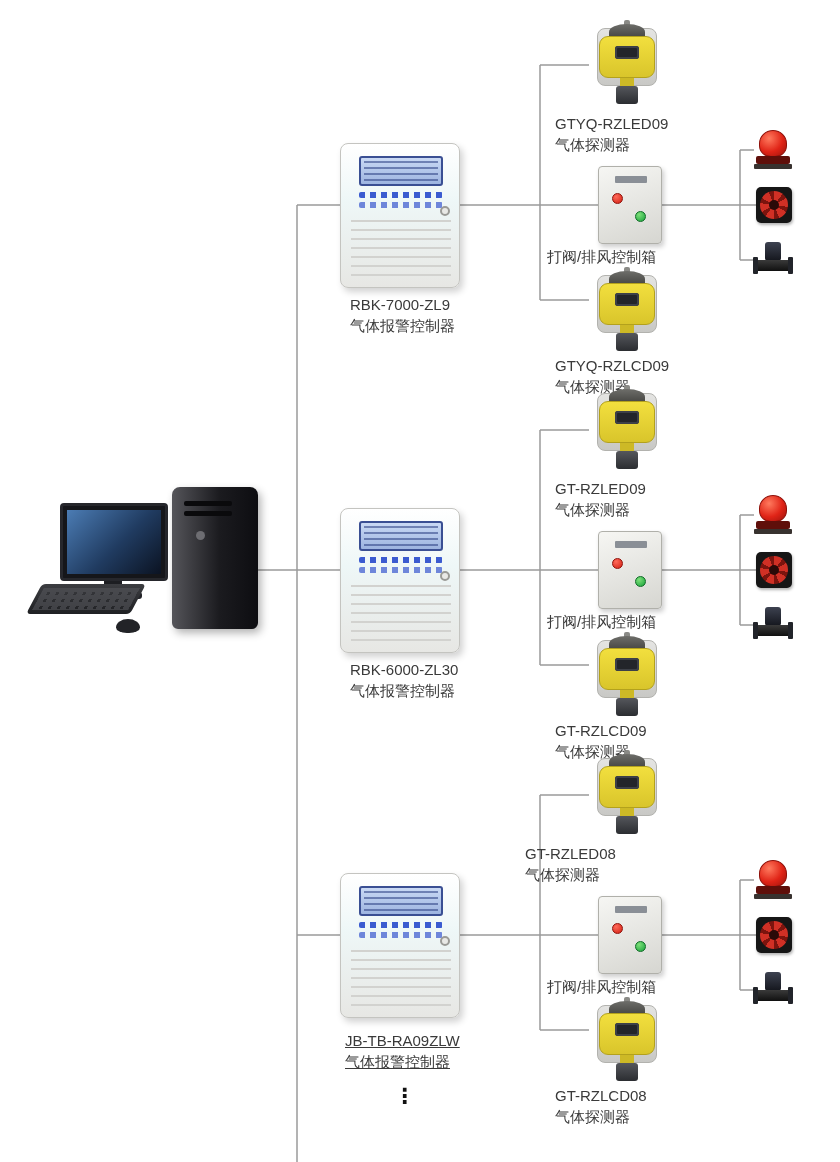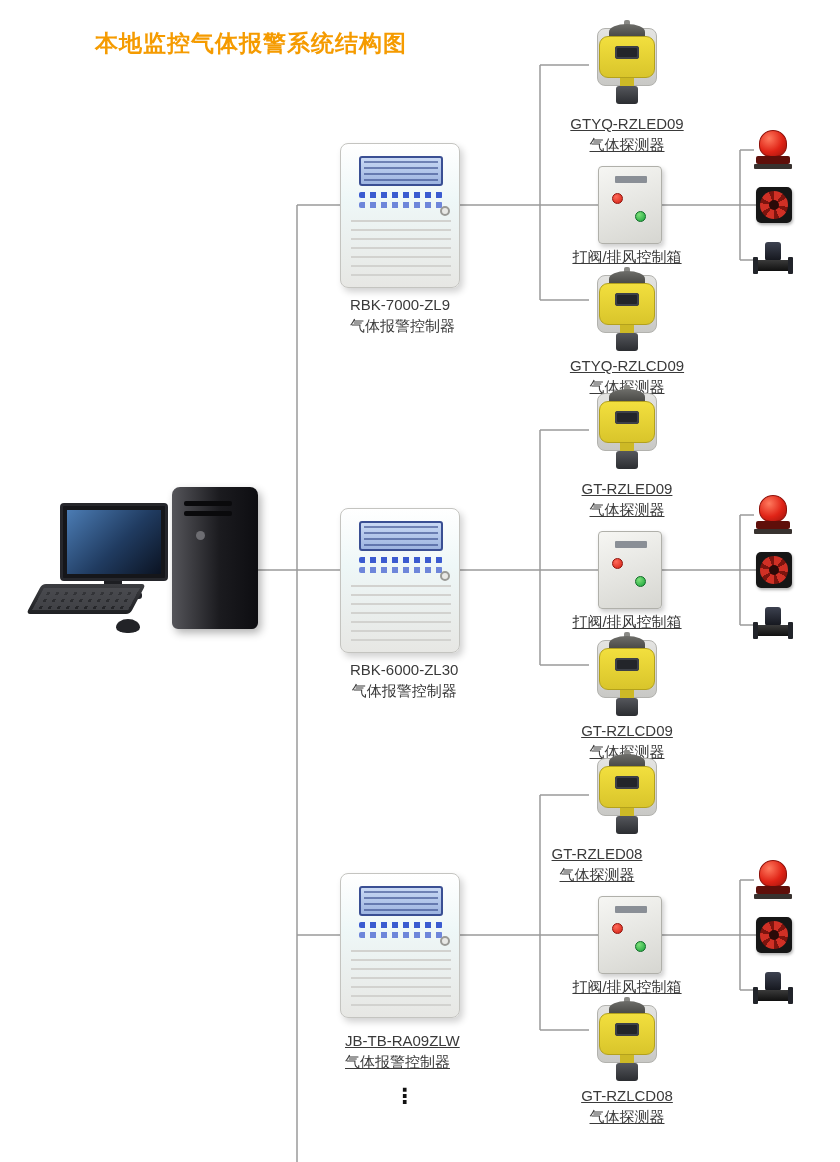--- a/index.html
+++ b/index.html
@@ -4,21 +4,21 @@
 <style>
   * { margin:0; padding:0; box-sizing:border-box; }
   html,body { background:#ffffff; }
   body { font-family:"Liberation Sans","DejaVu Sans",sans-serif; }
   .canvas { position:relative; width:840px; height:1162px; background:#fff; overflow:hidden; }
   .lines { position:absolute; left:0; top:0; width:840px; height:1162px; pointer-events:none; }
 
   .title { position:absolute; left:95px; top:28px; font-size:23px; font-weight:bold; color:#f59b00; letter-spacing:1px; }
 
   .label { position:absolute; font-size:15px; color:#3a3a3a; line-height:21px; }
-  .label.center { text-align:center;text-decoration:underline; }
+  .label.center { text-align:left; }
   .ellipsis { position:absolute; left:394px; top:1084px; font-size:21px; color:#111; font-weight:bold; line-height:1.1; }
 
   
   .controller { position:absolute; width:120px; height:145px; background:linear-gradient(180deg,#ffffff,#eef7f7 40%,#e7e7e4); border:1px solid #c4c4c0; border-radius:8px; box-shadow:3px 4px 7px rgba(0,0,0,.18); }
   .ctrl-screen { position:absolute; left:18px; top:12px; width:84px; height:30px; background:linear-gradient(180deg,#c9d9f4,#9db4e0); border:2px solid #3a4f93; border-radius:3px; }
   .ctrl-screen::after { content:""; position:absolute; inset:3px; background:repeating-linear-gradient(180deg, rgba(42,62,130,.55) 0 2px, transparent 2px 6px); }
   .ctrl-btnrow { position:absolute; left:18px; width:84px; height:6px; background-image:repeating-linear-gradient(90deg,#3b5bd0 0 6px, transparent 6px 11px); border-radius:2px; }
   .ctrl-btnrow.r1 { top:48px; }
   .ctrl-btnrow.r2 { top:58px; background-image:repeating-linear-gradient(90deg,#6e86da 0 6px, transparent 6px 11px); }
   .ctrl-vents { position:absolute; left:10px; top:76px; width:100px; height:56px; background:repeating-linear-gradient(180deg,#d2d2cf 0 2px, transparent 2px 9px); }
@@ -77,21 +77,20 @@
 
 <div class="canvas">
 
   <svg class="lines" viewBox="0 0 840 1162" xmlns="http://www.w3.org/2000/svg">
     <path d="M297 205 V1162 M297 205 H340 M255 570 H340 M297 935 H340" stroke="#9b9b9b" stroke-width="1.5" fill="none"></path>
     <path d="M460 205 H540 M540 65 V300 M540 65 H589 M540 205 H598 M540 300 H589 M662 205 H740 M740 150 V260 M740 150 H754 M740 205 H756 M740 260 H753" stroke="#9b9b9b" stroke-width="1.5" fill="none"></path>
     <path d="M460 570 H540 M540 430 V665 M540 430 H589 M540 570 H598 M540 665 H589 M662 570 H740 M740 515 V625 M740 515 H754 M740 570 H756 M740 625 H753" stroke="#9b9b9b" stroke-width="1.5" fill="none"></path>
     <path d="M460 935 H540 M540 795 V1030 M540 795 H589 M540 935 H598 M540 1030 H589 M662 935 H740 M740 880 V990 M740 880 H754 M740 935 H756 M740 990 H753" stroke="#9b9b9b" stroke-width="1.5" fill="none"></path>
   </svg>
 
-  <div class="title">本地监控气体报警系统结构图</div>
 
   <div>
     <div class="monitor">
       <div class="monitor-screen"></div>
     </div>
     <div class="monitor-stand"></div>
     <div class="monitor-base"></div>
     <div class="tower">
       <div class="tower-slot s1"></div>
       <div class="tower-slot s2"></div>
@@ -164,21 +163,21 @@
   </div>
 
   <div>
     <div class="controller" style="left:340px;top:508px;">
       <div class="ctrl-screen"></div>
       <div class="ctrl-btnrow r1"></div>
       <div class="ctrl-btnrow r2"></div>
       <div class="ctrl-vents"></div>
       <div class="ctrl-lock"></div>
     </div>
-    <div class="label" style="left:350px;top:659px;text-align:center;">
+    <div class="label" style="left:350px;top:659px;">
       <div>RBK-6000-ZL30</div>
       <div>气体报警控制器</div>
     </div>
 
     <div class="detector" style="left:589px;top:385px;">
       <div class="det-plate"></div>
       <div class="det-nub"></div>
       <div class="det-cap"></div>
       <div class="det-body"></div>
       <div class="det-window"></div>

